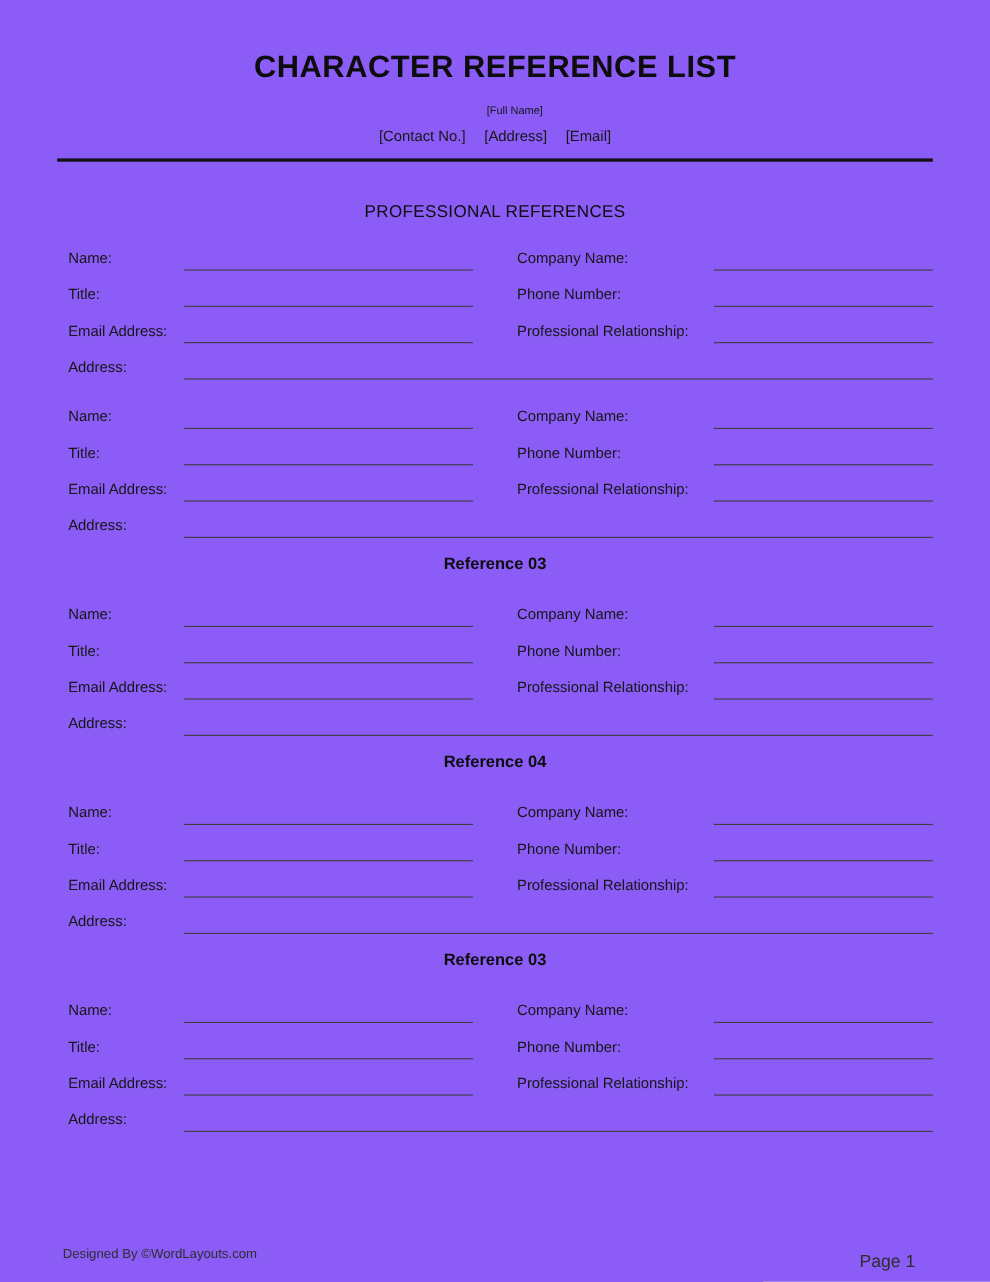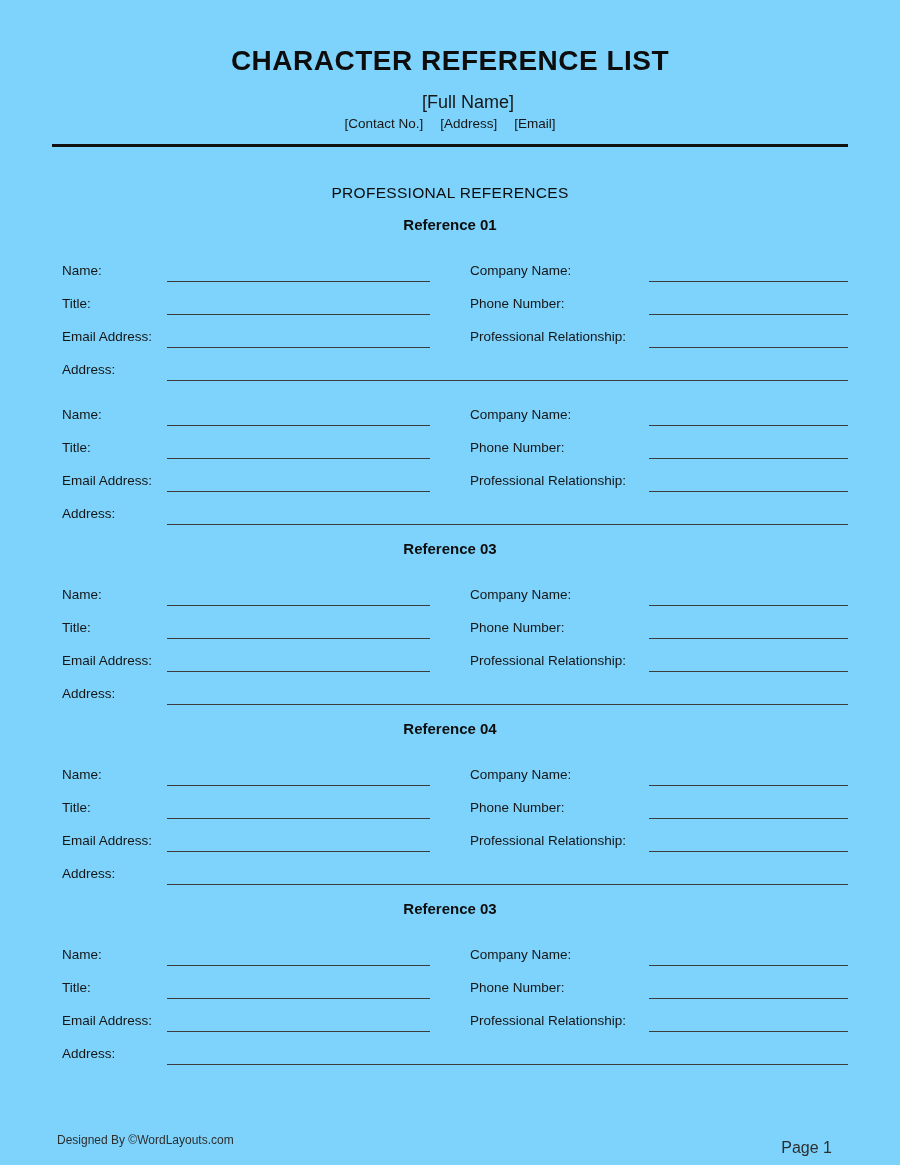--- a/index.html
+++ b/index.html
@@ -5,36 +5,36 @@
   html, body { margin: 0; padding: 0; }
   body {
     width: 900px; height: 1165px;
     background: #ffffff;
     font-family: "Liberation Sans", sans-serif;
     color: #161616;
   }
   .page {
     position: relative;
     width: 900px; height: 1165px;
-    background: #7dd3fc;
+    background: #8b5cf6;
     overflow: hidden;
   }
   
   .doc-header { text-align: center; padding-top: 46px; }
   .doc-title {
     margin: 0;
     font-size: 28px;
     font-weight: bold;
     letter-spacing: 0.5px;
     line-height: 30px;
     color: #0d0d0d;
   }
   .full-name {
     margin-top: 17px;
-    font-size: 18px;
+    font-size: 10px;
     line-height: 18px;
     padding-left: 36px;
   }
   .contact-line {
     margin-top: 4px;
     font-size: 13.5px;
     line-height: 18px;
     display: flex;
     justify-content: center;
     gap: 17px;
@@ -119,21 +119,20 @@
       <span>[Email]</span>
     </div>
   </div>
 
   <div class="head-rule"></div>
 
   <div class="content">
     <h2 class="section-title">PROFESSIONAL REFERENCES</h2>
 
     <section class="ref-section">
-      <h3 class="ref-heading">Reference 01</h3>
       <div class="row">
         <span class="lab lab-l">Name:</span>
         <span class="line line-l"></span>
         <span class="gap-col"></span>
         <span class="lab lab-r">Company Name:</span>
         <span class="line line-r"></span>
       </div>
       <div class="row">
         <span class="lab lab-l">Title:</span>
         <span class="line line-l"></span>

